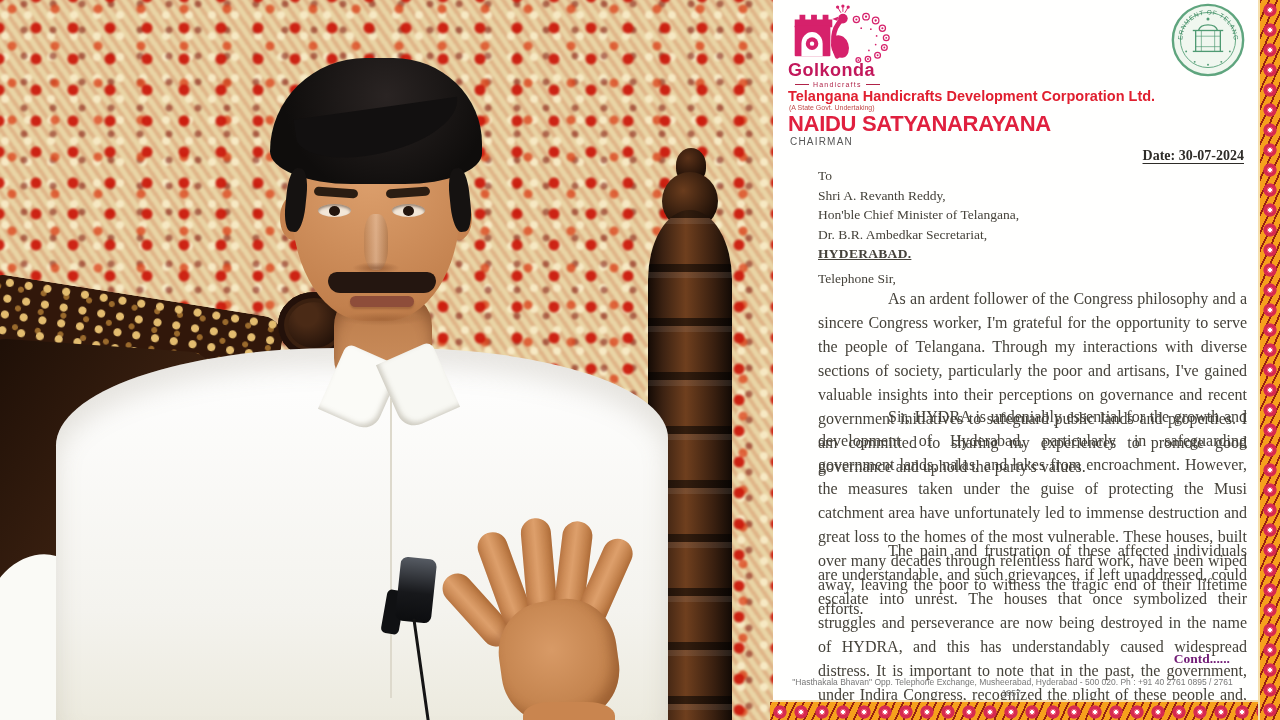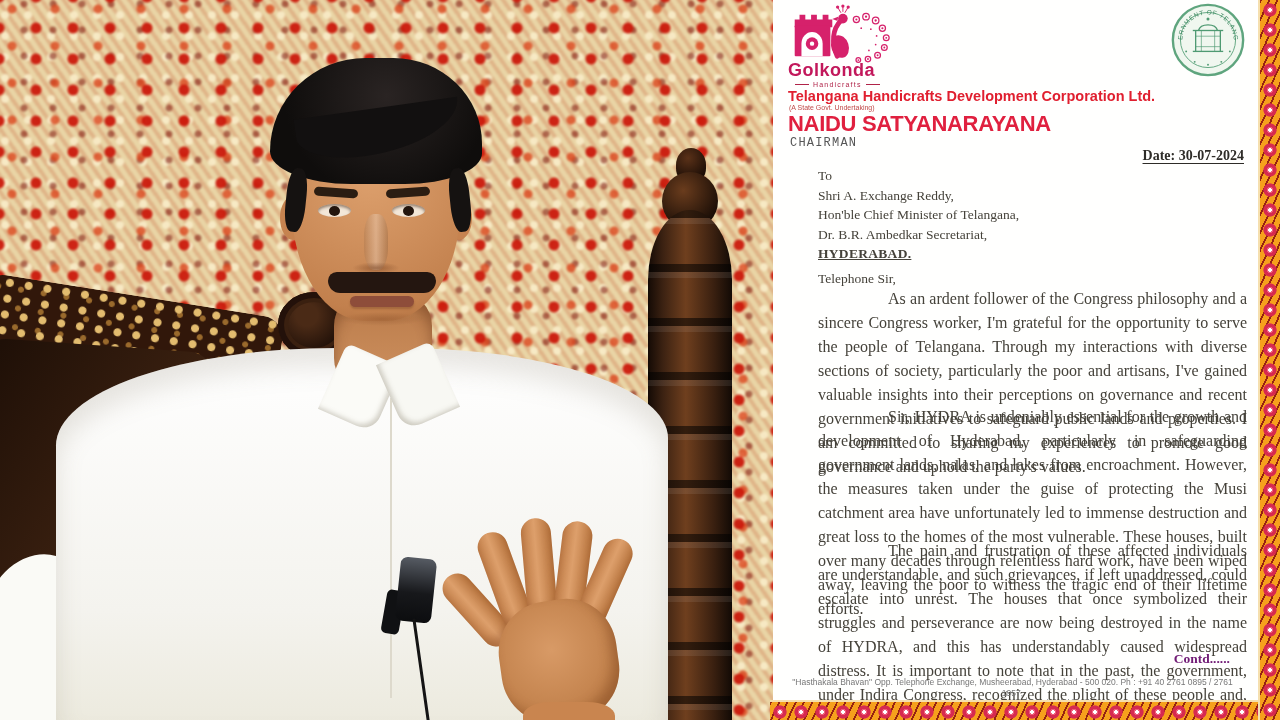--- a/index.html
+++ b/index.html
@@ -122,22 +122,22 @@
     font-weight:bold; font-size:18px; color:#c2185b; letter-spacing:.5px; }
   .brand-sub { position:absolute; left:22px; top:81px; font-family:"Liberation Sans",sans-serif;
     font-size:7px; color:#b02348; letter-spacing:1.2px; display:flex; align-items:center; gap:4px; }
   .brand-sub::before,.brand-sub::after { content:""; width:14px; height:1px; background:#b02348; }
   .org-name { position:absolute; left:15px; top:88px; width:400px;
     font-family:"Liberation Sans",sans-serif; font-weight:bold; font-size:14.5px; color:#e01f2f; }
   .org-sub { position:absolute; left:16px; top:104px; font-family:"Liberation Sans",sans-serif;
     font-size:7px; color:#c04a4a; }
   .chairman-name { position:absolute; left:15px; top:111px; font-family:"Liberation Sans",sans-serif;
     font-weight:bold; font-size:22px; color:#e0203f; letter-spacing:-.3px; }
-  .chairman-title { position:absolute; left:17px; top:136px; font-family:Liberation Mono, monospace;
-    font-size:12px; color:#565656; letter-spacing:1.2px;text-align:right; }
+  .chairman-title { position:absolute; left:17px; top:136px; font-family:Liberation Sans, sans-serif;
+    font-size:10px; color:#565656; letter-spacing:1.2px;text-align:right; }
   .emblem { position:absolute; left:397px; top:2px; width:76px; height:76px; }
 
   .date { position:absolute; right:14px; top:148px; font-weight:bold; font-size:14px; color:#2e2c28;
     text-decoration:underline; text-underline-offset:3px; }
   .address { position:absolute; left:45px; top:166px; font-size:13.5px; line-height:19.6px; color:#45423a; }
   .address .hyd { font-weight:bold; text-decoration:underline; letter-spacing:.3px; }
   .salutation { position:absolute; left:45px; top:271px; font-size:13.5px; color:#45423a; }
   .para { position:absolute; left:45px; width:429px; font-size:16px; line-height:24px;
     color:#45423a; text-align:justify; text-indent:70px; }
   .p1 { top:287px; } .p2 { top:405px; } .p3 { top:539px; }
@@ -282,21 +282,21 @@
         <circle cx="63" cy="52" r="1" fill="#4f9a72"></circle>
       <circle cx="26" cy="63" r="1" fill="#4f9a72"></circle>
         <circle cx="40" cy="66" r="1" fill="#4f9a72"></circle>
       <circle cx="54" cy="63" r="1" fill="#4f9a72"></circle>
     </svg>
 
     <div class="date">Date: 30-07-2024</div>
 
     <div class="address">
       <div>To</div>
-      <div>Shri A. Exchange Reddy,</div>
+      <div>Shri A. Revanth Reddy,</div>
       <div>Hon'ble Chief Minister of Telangana,</div>
       <div>Dr. B.R. Ambedkar Secretariat,</div>
       <div class="hyd">HYDERABAD.</div>
     </div>
 
     <div class="salutation">Telephone Sir,</div>
 
     <p class="para p1">As an ardent follower of the Congress philosophy and a sincere Congress worker, I'm grateful for the opportunity to serve the people of Telangana. Through my interactions with diverse sections of society, particularly the poor and artisans, I've gained valuable insights into their perceptions on governance and recent government initiatives to safeguard public lands and properties. I am committed to sharing my experiences to promote good governance and uphold the party's values.</p>
     <p class="para p2">Sir, HYDRA is undeniably essential for the growth and development of Hyderabad, particularly in safeguarding government lands, nalas, and lakes from encroachment. However, the measures taken under the guise of protecting the Musi catchment area have unfortunately led to immense destruction and great loss to the homes of the most vulnerable. These houses, built over many decades through relentless hard work, have been wiped away, leaving the poor to witness the tragic end of their lifetime efforts.</p>
     <p class="para p3">The pain and frustration of these affected individuals are understandable, and such grievances, if left unaddressed, could escalate into unrest. The houses that once symbolized their struggles and perseverance are now being destroyed in the name of HYDRA, and this has understandably caused widespread distress. It is important to note that in the past, the government, under Indira Congress, recognized the plight of these people and, on humanitarian grounds, allotted house numbers to these homes, offering a sense of stability and hope.</p>

